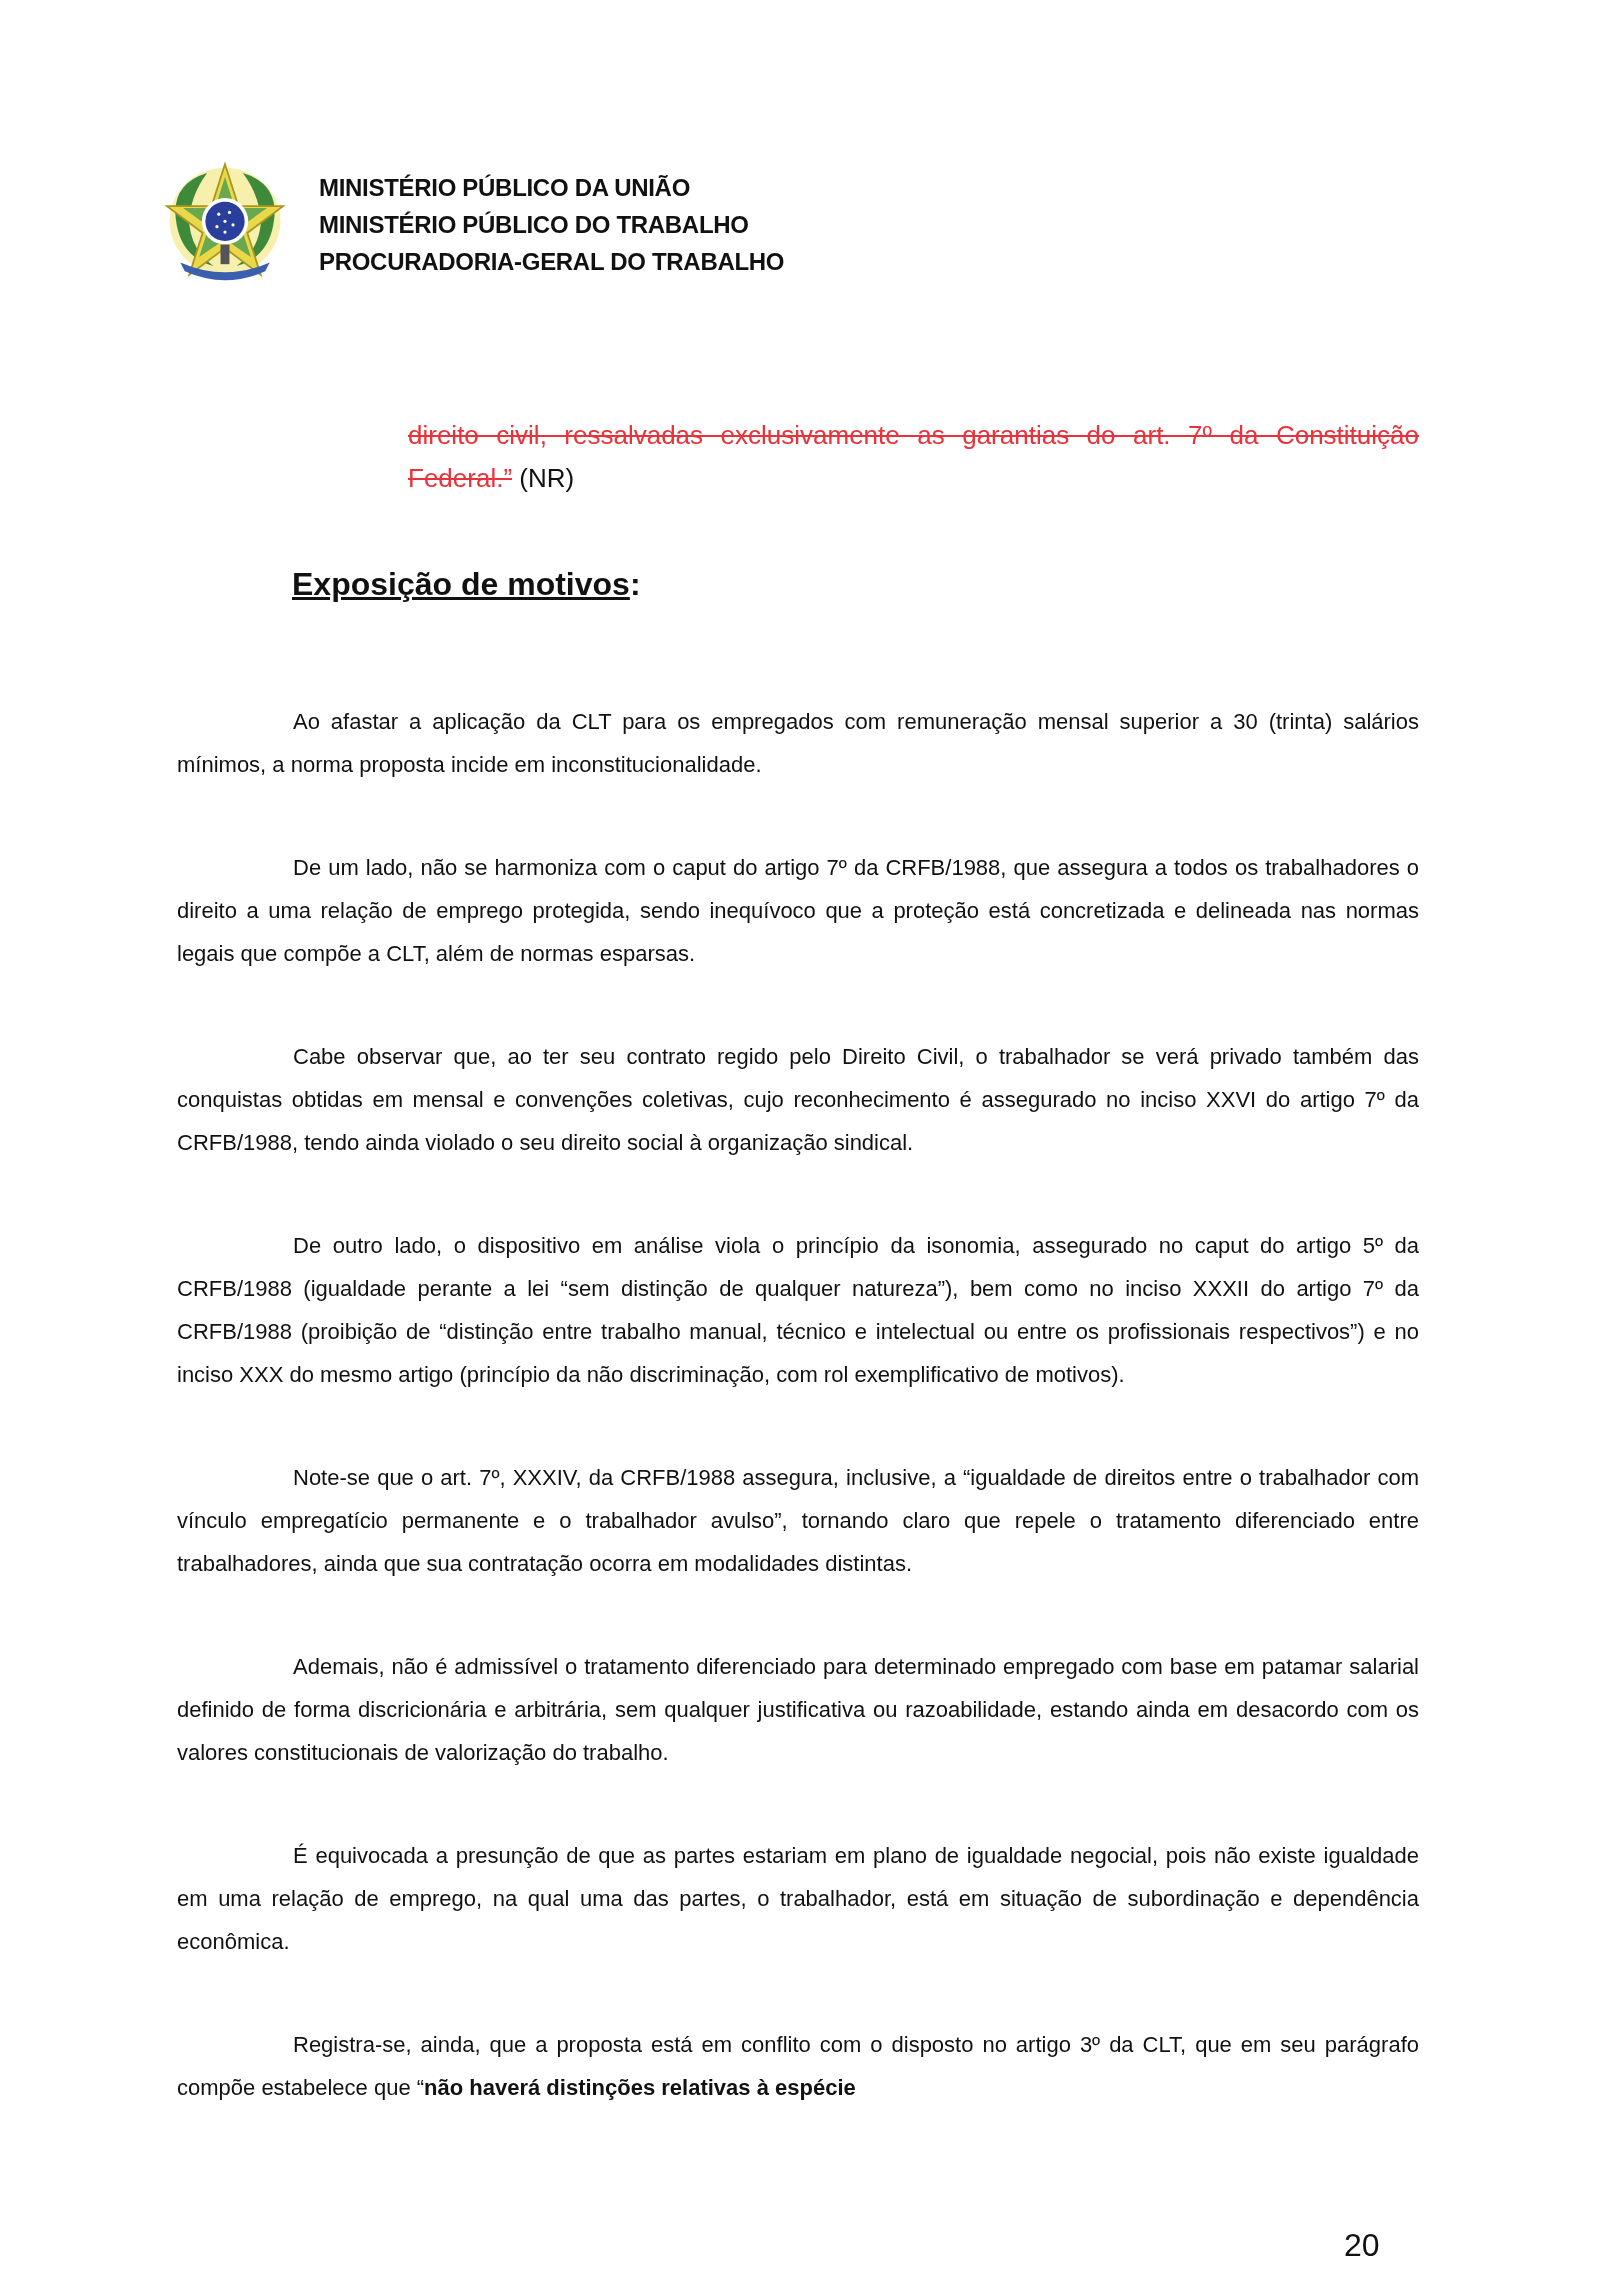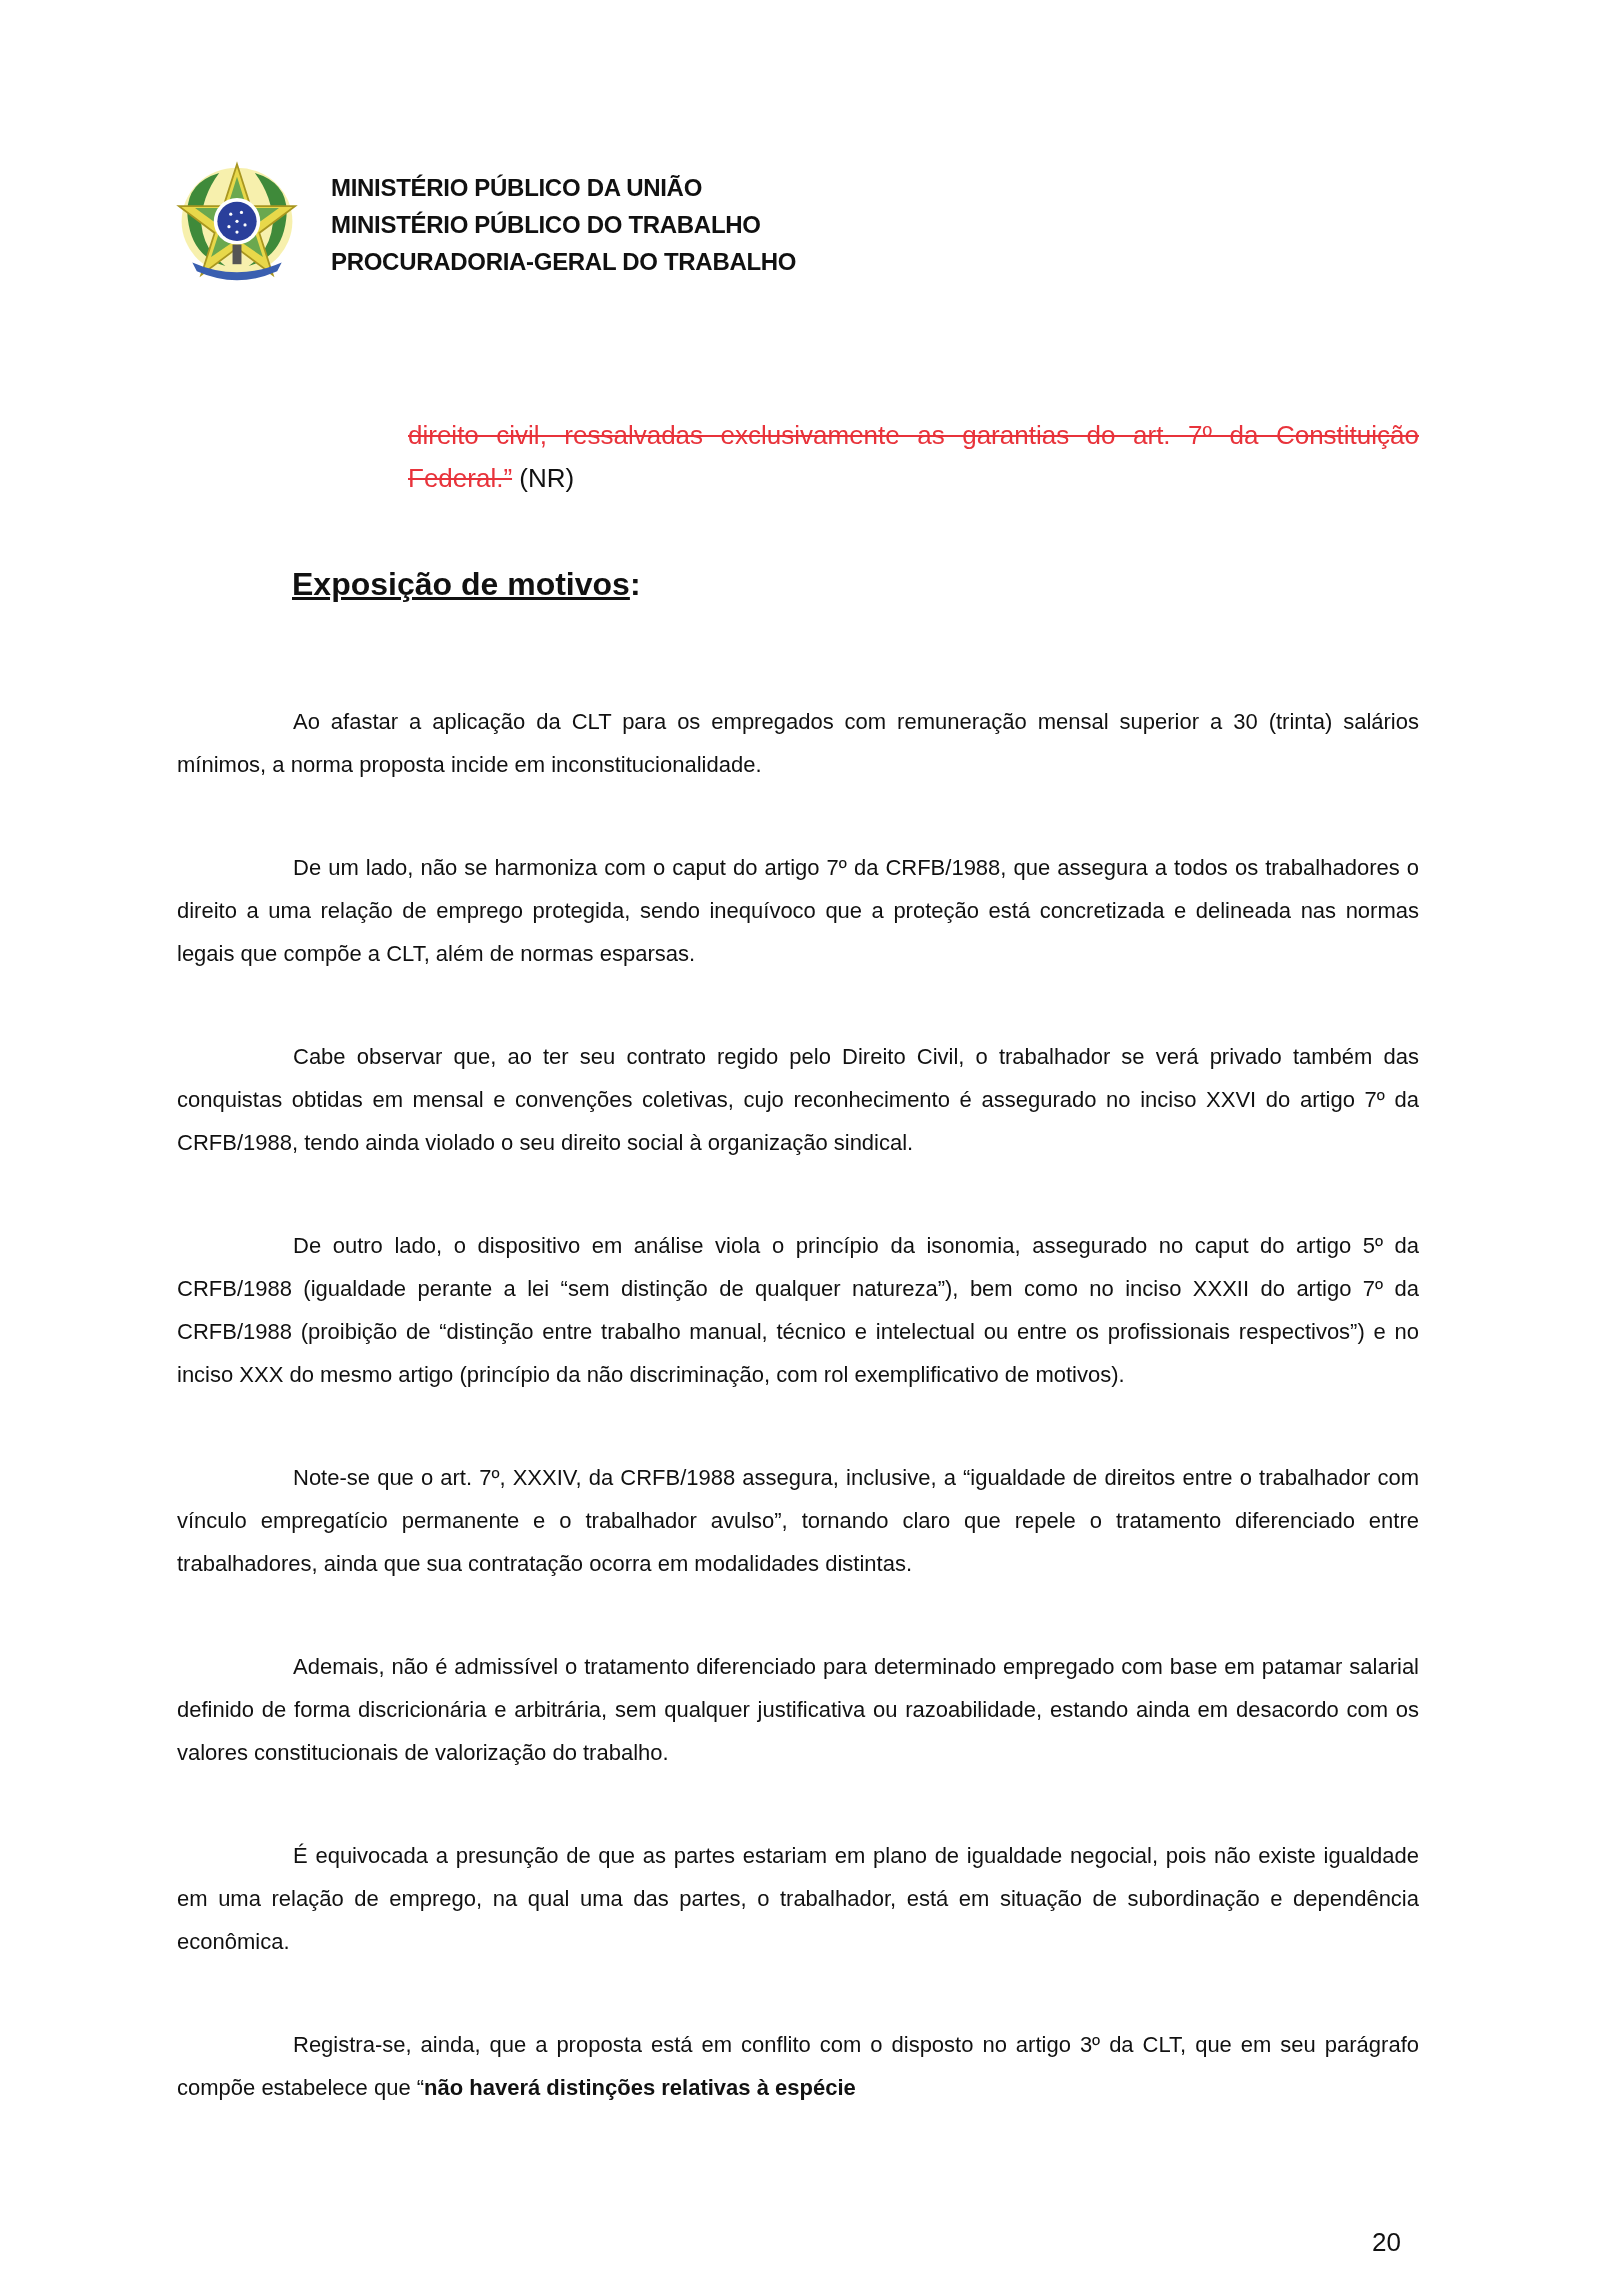--- a/index.html
+++ b/index.html
@@ -1,31 +1,31 @@
 <!DOCTYPE html>
 <html style="font-size:14.3px"><head>
 <meta charset="utf-8">
 <style>
   html, body { margin: 0; padding: 0; background: #ffffff; }
   body { width: 1620px; height: 2293px; position: relative; overflow: hidden;
          font-family: "Liberation Sans", sans-serif; color: #111; }
-  .header { position: absolute; left: 170px; top: 157px; height: 134px; display: flex; align-items: center; }
+  .header { position: absolute; left: 158px; top: 157px; height: 134px; display: flex; align-items: center; }
   .crest { width: 134px; height: 134px; position: relative; }
   .header-text { margin-left: 27px; font-weight: bold; font-size: 24px; line-height: 37px; letter-spacing: -0.3px; color: #111; }
   .content { position: absolute; left: 177px; width: 1242px; top: 414px; }
   .struck-block { margin-left: 231px; font-size: 26px; line-height: 43px; text-align: justify; }
   .struck { color: #e8333b; text-decoration: line-through; text-decoration-color: #e8333b; }
   .nr { color: #111; }
   .heading { margin-left: 115px; margin-top: 63px; font-size: 32px; font-weight: bold; line-height: 43px; }
   .heading .u { text-decoration: underline; }
   .para { font-size: 22px; line-height: 43px; text-align: justify; text-indent: 116px; margin: 0; }
   .p1 { margin-top: 94px; }
   .pgap { margin-top: 60px; }
   .bold { font-weight: bold; }
-  .page-num { position: absolute; left: 1372px; top: 2227px; font-size: 26px; }
+  .page-num { position: absolute; left: 1344px; top: 2227px; font-size: 32px; }
 </style>
 </head>
 <body>
 
 <div class="header">
   <div class="crest">
     <svg width="134" height="134" viewBox="0 0 150 150">
       <ellipse cx="75" cy="72" rx="62" ry="60" fill="#f3ea8a" opacity="0.7"></ellipse>
       <path d="M20 70 Q15 30 55 18 Q35 45 35 75 Q38 105 62 122 Q25 112 20 70Z" fill="#3f8a3a"></path>
       <path d="M130 70 Q135 30 95 18 Q115 45 115 75 Q112 105 88 122 Q125 112 130 70Z" fill="#3f8a3a"></path>

